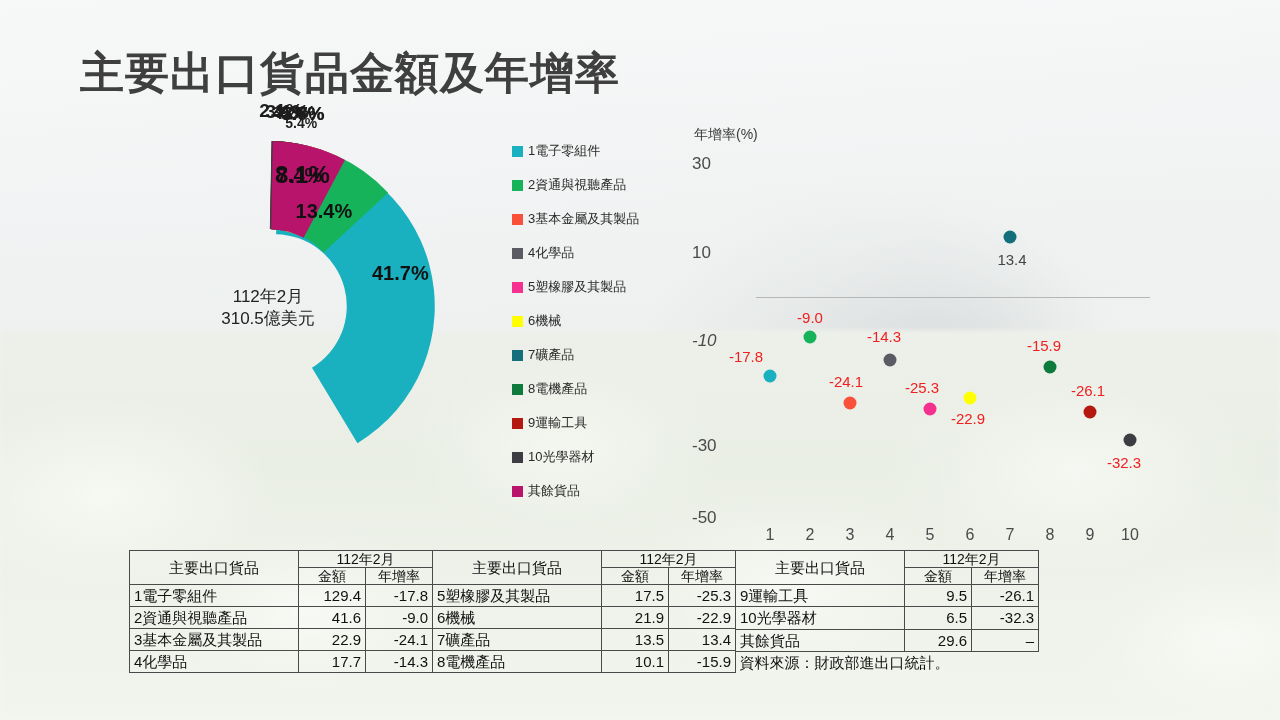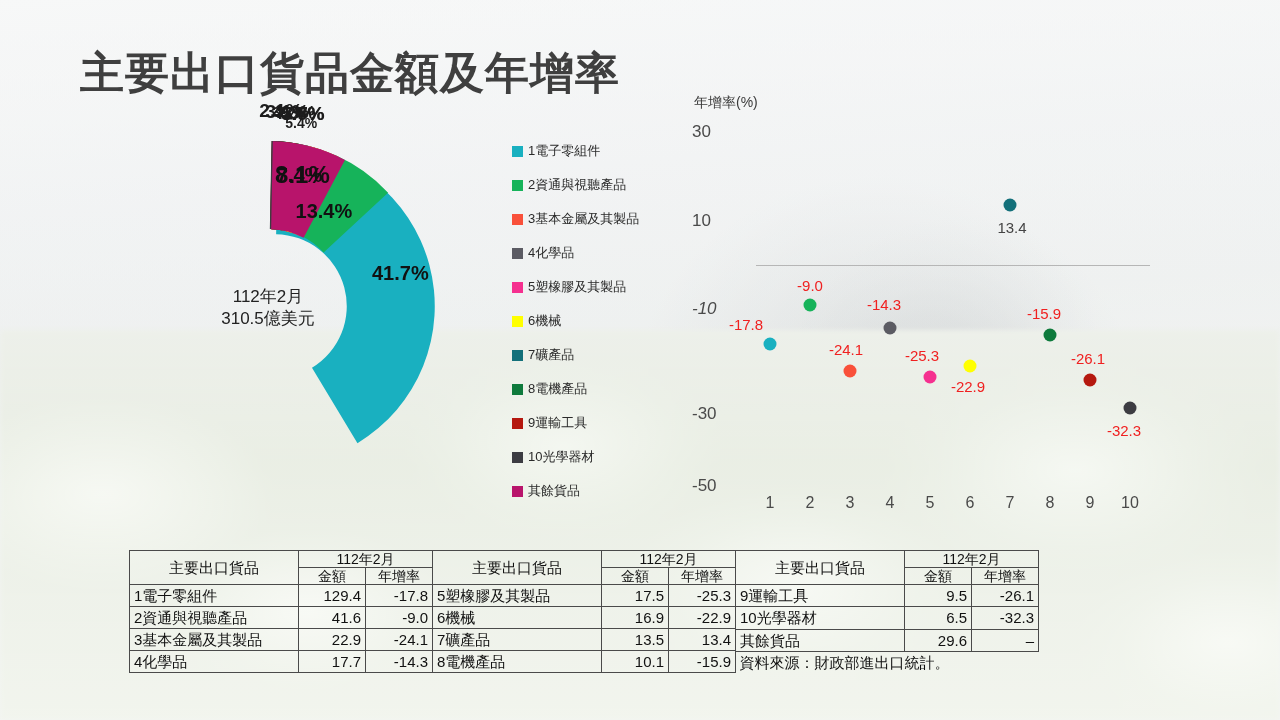--- a/index.html
+++ b/index.html
@@ -60,21 +60,21 @@
     text-align:center;font-size:17px;color:#222;line-height:1.32;white-space:nowrap;
   }
 
   
   #legend{position:absolute;left:512px;top:134px;width:170px;}
   .lg-item{display:flex;align-items:center;height:34px;}
   .lg-sw{width:11px;height:11px;flex:0 0 11px;margin-right:5px;}
   .lg-tx{font-size:13px;color:#2a2a2a;white-space:nowrap;}
 
   
-  #scatter{position:absolute;left:688px;top:94px;width:480px;height:425px;}
+  #scatter{position:absolute;left:688px;top:126px;width:480px;height:425px;}
   #sc-ylabel{position:absolute;left:6px;top:0px;font-size:14px;color:#3a3a3a;white-space:nowrap;}
   .sc-ytick{position:absolute;font-size:17px;color:#4a4a4a;transform:translateY(-50%);}
   .sc-xtick{position:absolute;font-size:16px;color:#4a4a4a;transform:translateX(-50%);}
   #sc-zero{position:absolute;height:1px;background:#b6b6b6;}
   .sc-dot{position:absolute;width:13px;height:13px;border-radius:50%;transform:translate(-50%,-50%);}
   .sc-val{position:absolute;font-size:15px;white-space:nowrap;transform:translate(-50%,-50%);}
   .sc-val.neg{color:#f02020;}
   .sc-val.pos{color:#444;}
 
   
@@ -266,21 +266,21 @@
         </tr>
       </thead>
       <tbody>
         <tr>
           <td class="t-name">5塑橡膠及其製品</td>
           <td class="t-num">17.5</td>
           <td class="t-num">-25.3</td>
         </tr>
         <tr>
           <td class="t-name">6機械</td>
-          <td class="t-num">16.9</td>
+          <td class="t-num">21.9</td>
           <td class="t-num">-22.9</td>
         </tr>
         <tr>
           <td class="t-name">7礦產品</td>
           <td class="t-num">13.5</td>
           <td class="t-num">13.4</td>
         </tr>
         <tr>
           <td class="t-name">8電機產品</td>
           <td class="t-num">10.1</td>

